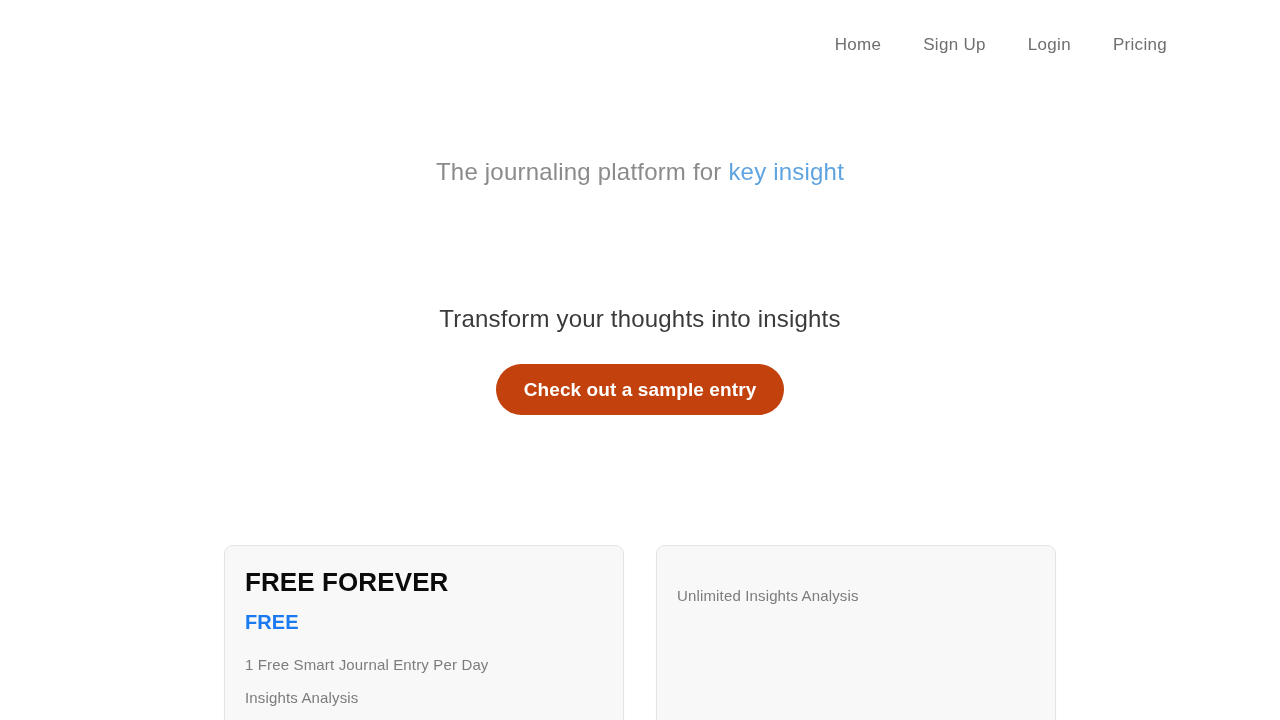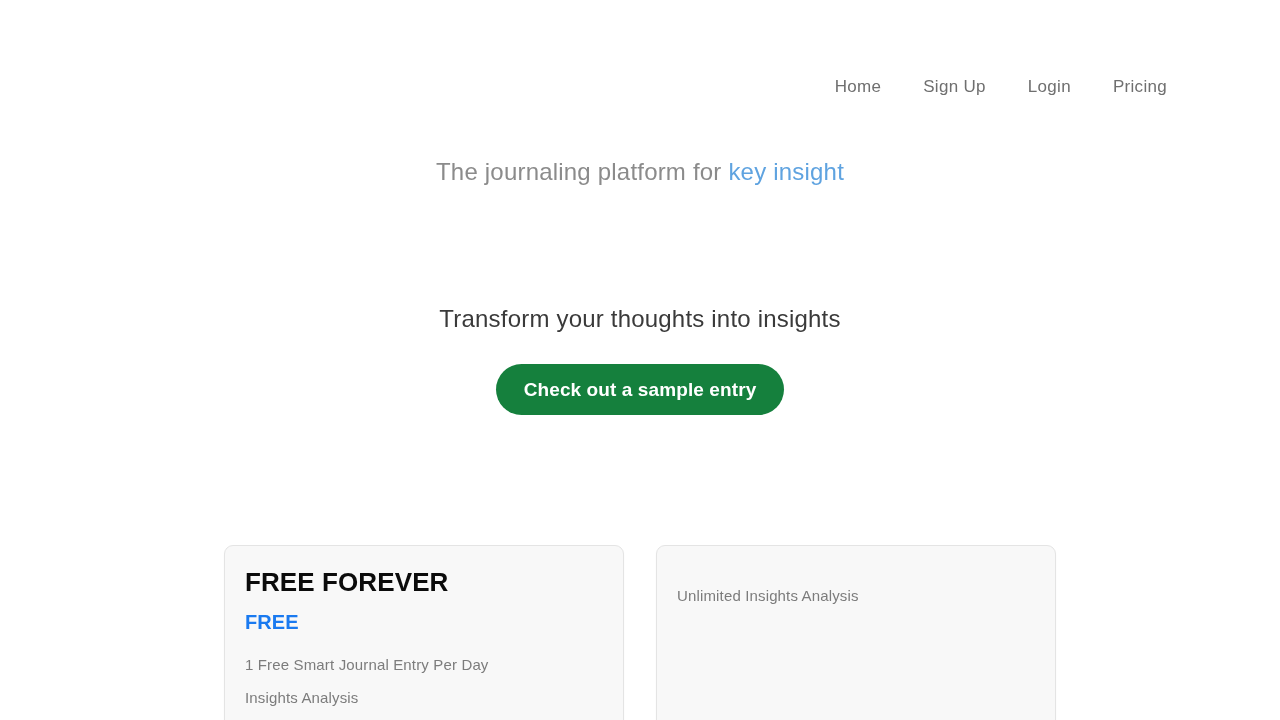--- a/index.html
+++ b/index.html
@@ -19,21 +19,21 @@
 
   
   .navbar {
     position: absolute;
     top: 0;
     left: 0;
     width: 1280px;
     height: 140px;
     box-sizing: border-box;
     display: flex;
-    align-items: center;
+    align-items: flex-start;
     justify-content: flex-end;
     padding-right: 92px;
   }
   .nav-list {
     display: flex;
     align-items: center;
     gap: 0px;
     margin-top: 32px;
   }
   .nav-item {
@@ -106,21 +106,21 @@
     width: 1280px;
     display: flex;
     justify-content: center;
     align-items: flex-start;
   }
   .cta-btn {
     display: inline-flex;
     align-items: center;
     justify-content: center;
     box-sizing: border-box;
-    background: #15803d;
+    background: #c2410c;
     color: #ffffff;
     border: none;
     border-radius: 40px;
     font-family: "Liberation Sans", sans-serif;
     font-weight: 700;
     letter-spacing: 0.1px;
     cursor: pointer;
     white-space: nowrap;
     padding: 0 28px;
   }

